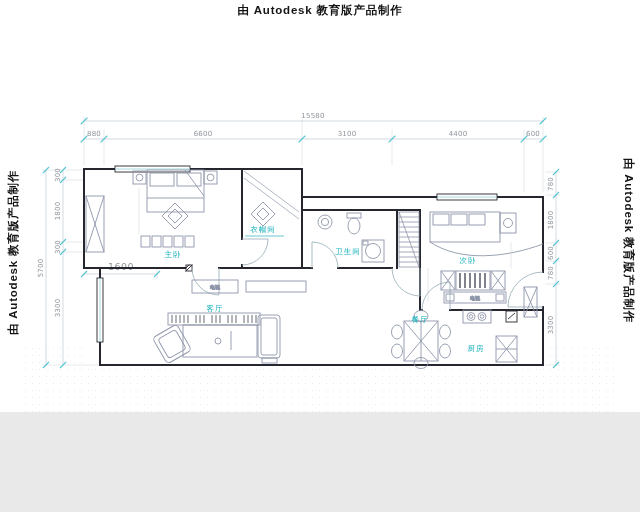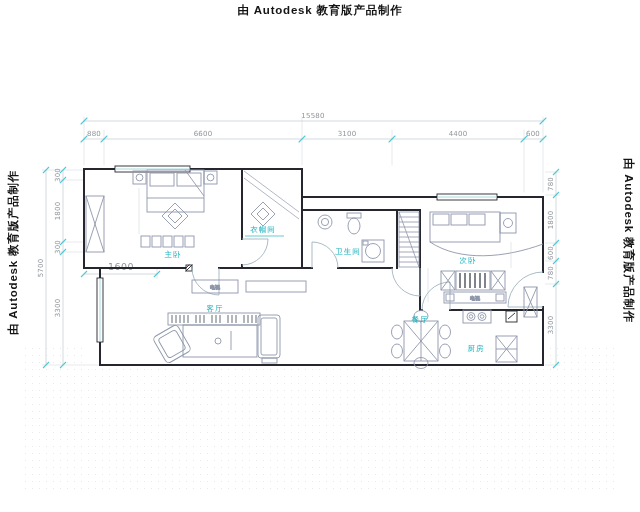--- a/index.html
+++ b/index.html
@@ -1,16 +1,16 @@
 <!DOCTYPE html>
 <html><head>
 <meta charset="utf-8">
 <style>
   html,body{margin:0;padding:0;background:#e9e9e9;}
-  .canvas{position:relative;width:640px;height:512px;background:#ffffff;overflow:hidden;
+  .canvas{position:relative;width:640px;height:412px;background:#ffffff;overflow:hidden;
           font-family:"DejaVu Sans",sans-serif;}
   .wm{position:absolute;color:#141414;font:600 11.5px "Liberation Sans",sans-serif;
       letter-spacing:.8px;white-space:nowrap;}
   .wm-top{left:0;right:0;top:3px;text-align:center;}
   .wm-side{width:220px;text-align:center;}
   .wm-left{left:-97px;top:245px;transform:rotate(-90deg);}
   .wm-right{left:518px;top:233px;transform:rotate(90deg);}
   .dots{position:absolute;left:22px;top:345px;width:596px;height:146px;opacity:.55;
         background-image:radial-gradient(circle,#d7d7d7 .8px,transparent .9px);
         background-size:7px 7px;}

